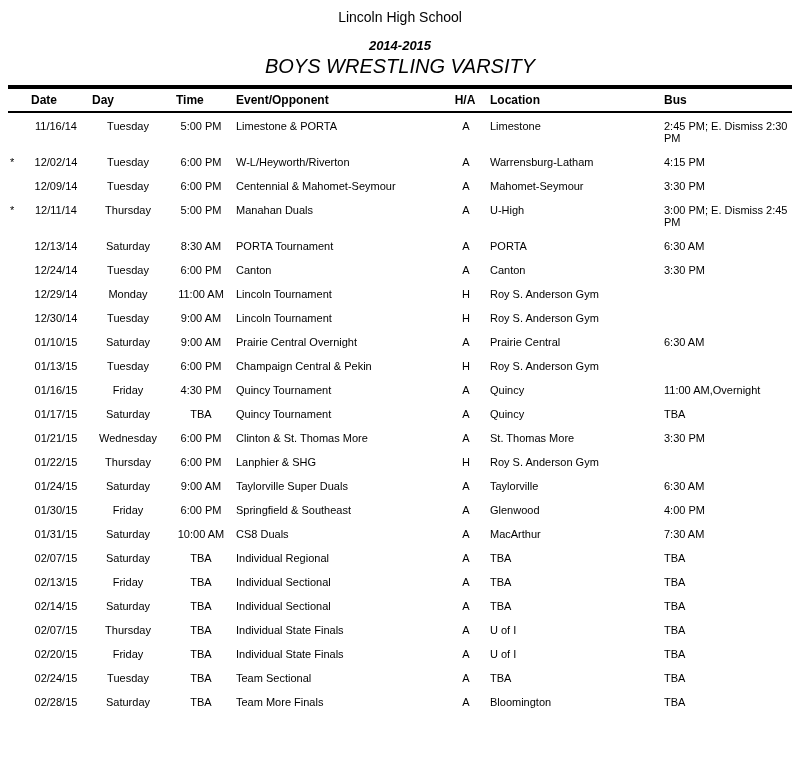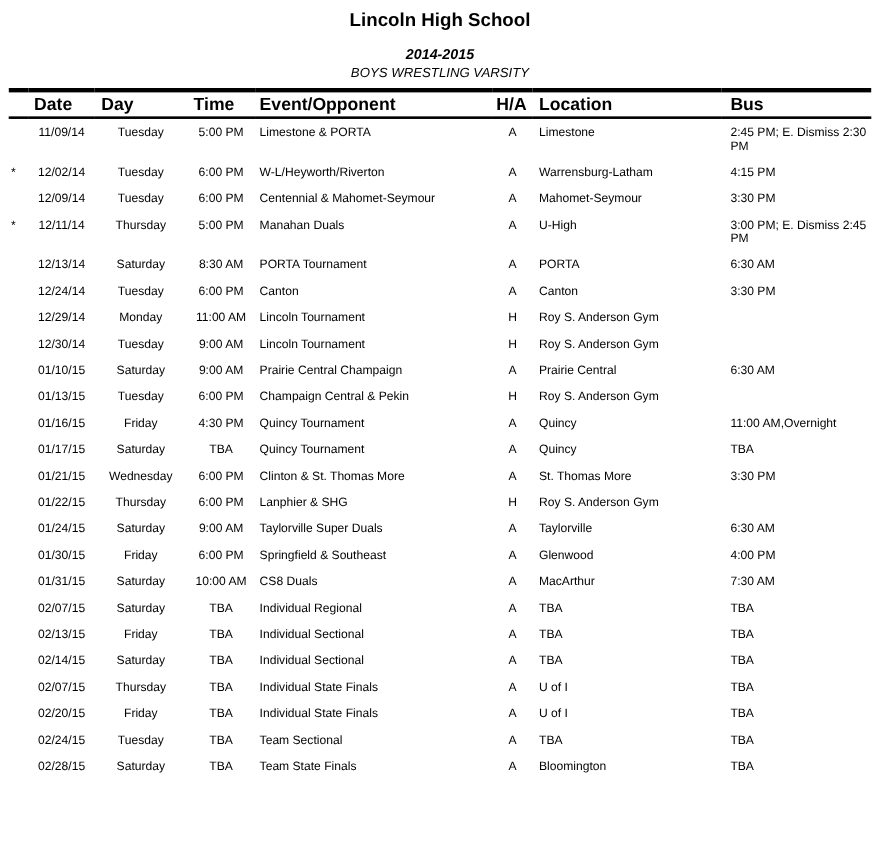--- a/index.html
+++ b/index.html
@@ -7,35 +7,35 @@
   body {
     width: 800px;
     height: 767px;
     font-family: "Liberation Sans", sans-serif;
     color: #000;
     overflow: hidden;
   }
   .page { padding: 6px 8px 0 8px; }
 
   .doc-header { text-align: center; }
-  .school  { font-size: 17px; font-weight: bold; padding-top: 3px; }
+  .school  { font-size: 14px; font-weight: normal; padding-top: 3px; }
   .title   { font-size: 21px; font-weight: bold; margin-top: 2px; letter-spacing: 0.5px; }
   .season  { font-size: 13px; font-weight: bold; font-style: italic; margin-top: 13px; }
-  .team    { font-size: 12px; font-style: italic; margin-top: 2px; }
+  .team    { font-size: 20px; font-style: italic; margin-top: 2px; }
 
   table.schedule {
     width: 100%;
     border-collapse: collapse;
     table-layout: fixed;
     margin-top: 7px;
     border-top: 4px solid #000;
   }
   thead th {
     border-bottom: 2px solid #000;
-    font-size: 16px;
+    font-size: 12px;
     font-weight: bold;
     text-align: left;
     padding: 5px 2px 4px 6px;
     line-height: 13px;
     white-space: nowrap;
   }
   tbody td {
     font-size: 11px;
     line-height: 12px;
     padding: 7px 2px 5px 2px;
@@ -84,21 +84,21 @@
           <th class="col-time">Time</th>
           <th class="col-event">Event/Opponent</th>
           <th class="col-ha">H/A</th>
           <th class="col-location">Location</th>
           <th class="col-bus">Bus</th>
         </tr>
     </thead>
     <tbody id="table-body">
         <tr>
           <td class="col-star"></td>
-          <td class="col-date">11/09/14</td>
+          <td class="col-date">11/16/14</td>
           <td class="col-day">Tuesday</td>
           <td class="col-time">5:00 PM</td>
           <td class="col-event">Limestone &amp; PORTA</td>
           <td class="col-ha">A</td>
           <td class="col-location">Limestone</td>
           <td class="col-bus">2:45 PM; E. Dismiss 2:30 PM</td>
         </tr>
         <tr>
           <td class="col-star">*</td>
           <td class="col-date">12/02/14</td>
@@ -167,21 +167,21 @@
           <td class="col-event">Lincoln Tournament</td>
           <td class="col-ha">H</td>
           <td class="col-location">Roy S. Anderson Gym</td>
           <td class="col-bus"></td>
         </tr>
         <tr>
           <td class="col-star"></td>
           <td class="col-date">01/10/15</td>
           <td class="col-day">Saturday</td>
           <td class="col-time">9:00 AM</td>
-          <td class="col-event">Prairie Central Champaign</td>
+          <td class="col-event">Prairie Central Overnight</td>
           <td class="col-ha">A</td>
           <td class="col-location">Prairie Central</td>
           <td class="col-bus">6:30 AM</td>
         </tr>
         <tr>
           <td class="col-star"></td>
           <td class="col-date">01/13/15</td>
           <td class="col-day">Tuesday</td>
           <td class="col-time">6:00 PM</td>
           <td class="col-event">Champaign Central &amp; Pekin</td>
@@ -317,20 +317,20 @@
           <td class="col-event">Team Sectional</td>
           <td class="col-ha">A</td>
           <td class="col-location">TBA</td>
           <td class="col-bus">TBA</td>
         </tr>
         <tr>
           <td class="col-star"></td>
           <td class="col-date">02/28/15</td>
           <td class="col-day">Saturday</td>
           <td class="col-time">TBA</td>
-          <td class="col-event">Team State Finals</td>
+          <td class="col-event">Team More Finals</td>
           <td class="col-ha">A</td>
           <td class="col-location">Bloomington</td>
           <td class="col-bus">TBA</td>
         </tr>
       </tbody>
   </table>
 </div>
 
 </body></html>

